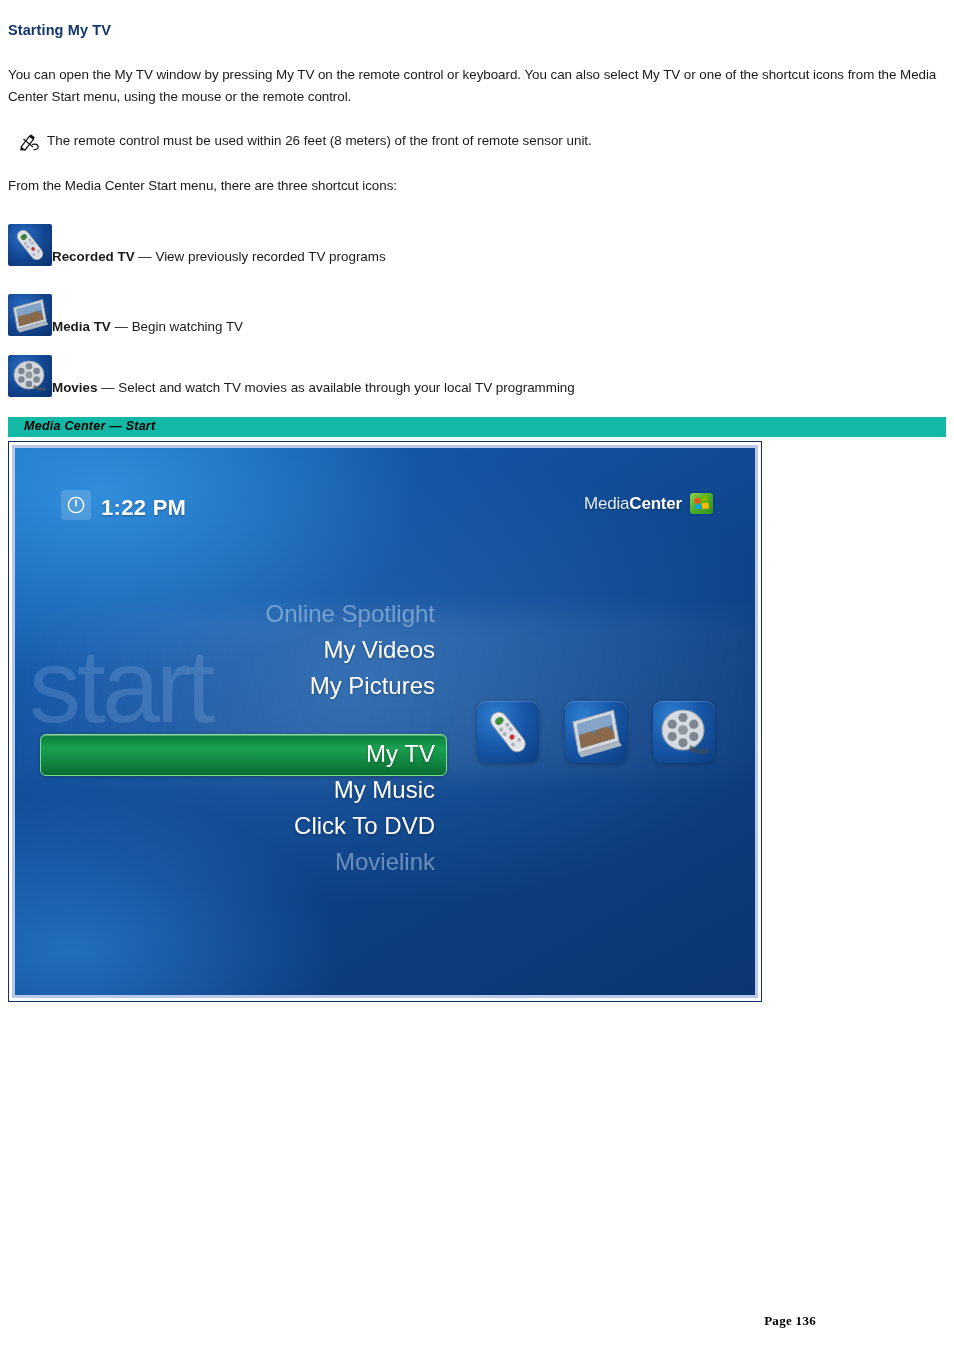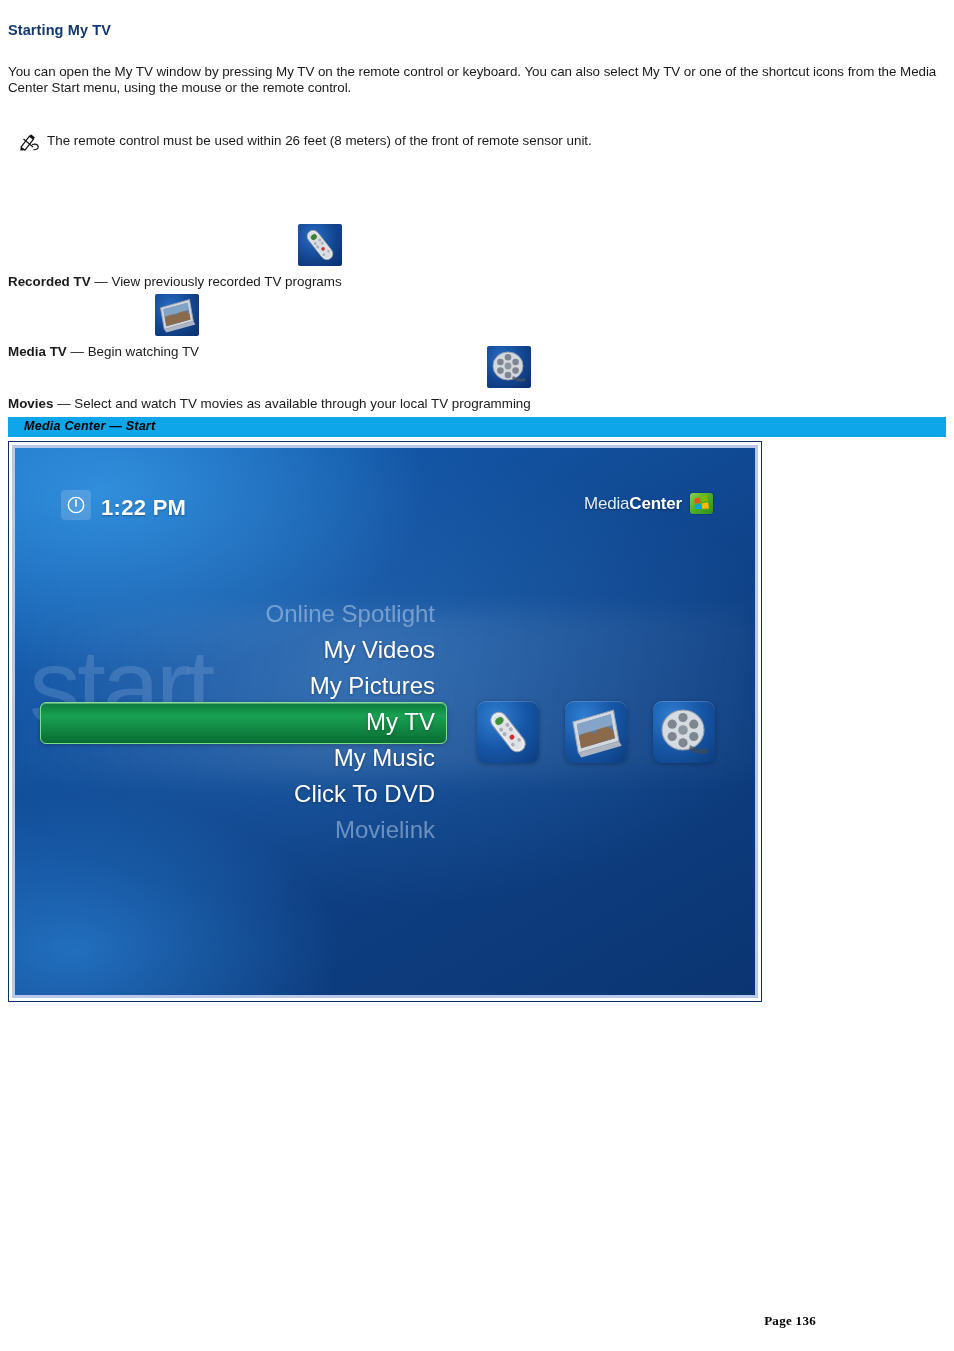--- a/index.html
+++ b/index.html
@@ -30,21 +30,21 @@
     font-weight: bold;
     color: #12376b;
     letter-spacing: 0.1px;
   }
 
   .doc-para {
     position: absolute;
     left: 8px;
     font-size: 13.4px;
     color: #1a1a1a;
-    line-height: 16px;
+    line-height: 22px;
     letter-spacing: -0.05px;
   }
   .para-intro { top: 64px; width: 938px; }
   .para-from  { top: 175px; width: 700px; }
 
   .note-row {
     position: absolute;
     left: 18px;
     top: 131px;
     display: flex;
@@ -62,26 +62,25 @@
     color: #1a1a1a;
     line-height: 18px;
   }
 
   
   .shortcut-row {
     position: absolute;
     left: 8px;
     display: flex;
     align-items: flex-end;
-    gap: 8px;
-    flex-direction: column;
+    gap: 0px;
   }
   .shortcut-row.r1 { top: 224px; }
   .shortcut-row.r2 { top: 294px; }
-  .shortcut-row.r3 { top: 346px; }
+  .shortcut-row.r3 { top: 355px; }
 
   .sc-thumb {
     width: 44px;
     height: 42px;
     flex: 0 0 auto;
     border-radius: 2px;
     background: radial-gradient(ellipse at 35% 30%, #2a6dc4 0%, #12458f 55%, #0a2f6b 100%);
     position: relative;
     overflow: hidden;
   }
@@ -93,21 +92,21 @@
   }
   .sc-label b { font-weight: bold; }
 
   
   .caption-bar {
     position: absolute;
     left: 8px;
     top: 417px;
     width: 938px;
     height: 20px;
-    background: #0ea5e9;
+    background: #14b8a6;
   }
   .caption-text {
     position: absolute;
     left: 16px;
     top: 2px;
     font-size: 12.6px;
     font-weight: bold;
     font-style: italic;
     color: #000000;
     letter-spacing: 0.2px;
@@ -233,20 +232,21 @@
     line-height: 36px;
     padding-right: 12px;
     font-size: 24px;
     color: #ffffff;
     white-space: nowrap;
     text-shadow: 0 1px 3px rgba(0,0,0,0.30);
   }
   .mc-item.dim { color: rgba(206,224,244,0.47); text-shadow: none; }
   .mc-item.sel {
     color: #ffffff;
+    margin-top: 32px;
   }
   .mc-item.sel .sel-bg {
     position: absolute;
     left: 5px;
     right: 0px;
     top: -2px;
     bottom: -4px;
     border-radius: 6px;
     border: 1px solid #7fe08a;
     background: linear-gradient(180deg, #0b7a3c 0%, #19a152 32%, #128a45 62%, #0a6b33 100%);
@@ -302,20 +302,21 @@
         <path d="M3 14.2 L11.5 3.2 L15.4 6.3 L6.9 17.2 Z" fill="none" stroke="#111" stroke-width="1.2"></path>
         <path d="M11.5 3.2 L13.0 1.3 L16.9 4.4 L15.4 6.3 Z" fill="#111"></path>
         <path d="M3 14.2 L6.9 17.2 L2.1 17.6 Z" fill="#111"></path>
         <path d="M14 11.5 C17.5 10.4 20 11.4 20.2 13.6 C20.4 15.7 18.3 17.0 15.4 16.7" fill="none" stroke="#111" stroke-width="1.2"></path>
         <path d="M5.5 6.0 L15.0 14.0" stroke="#111" stroke-width="1.1"></path>
       </svg>
     </span>
     <span class="note-text">The remote control must be used within 26 feet (8 meters) of the front of remote sensor unit.</span>
   </div>
 
+  <div class="doc-para para-from">From the Media Center Start menu, there are three shortcut icons:</div>
 
   <div class="shortcut-row r1">
     <span class="sc-thumb">
       <svg viewBox="0 0 44 42" width="44" height="42" aria-hidden="true">
         <g transform="rotate(-38 22 21)">
           <rect x="16" y="4" width="12" height="34" rx="6" fill="#d8dce2" stroke="#9aa2ad" stroke-width="0.8"></rect>
           <rect x="17.2" y="5.2" width="9.6" height="31.6" rx="4.8" fill="none" stroke="#ffffff" stroke-width="0.6" opacity="0.8"></rect>
           <ellipse cx="22" cy="11" rx="3.2" ry="2.6" fill="#3f7f3a"></ellipse>
           <circle cx="19" cy="17" r="1.5" fill="#a9b0ba"></circle>
           <circle cx="25" cy="17" r="1.5" fill="#a9b0ba"></circle>

